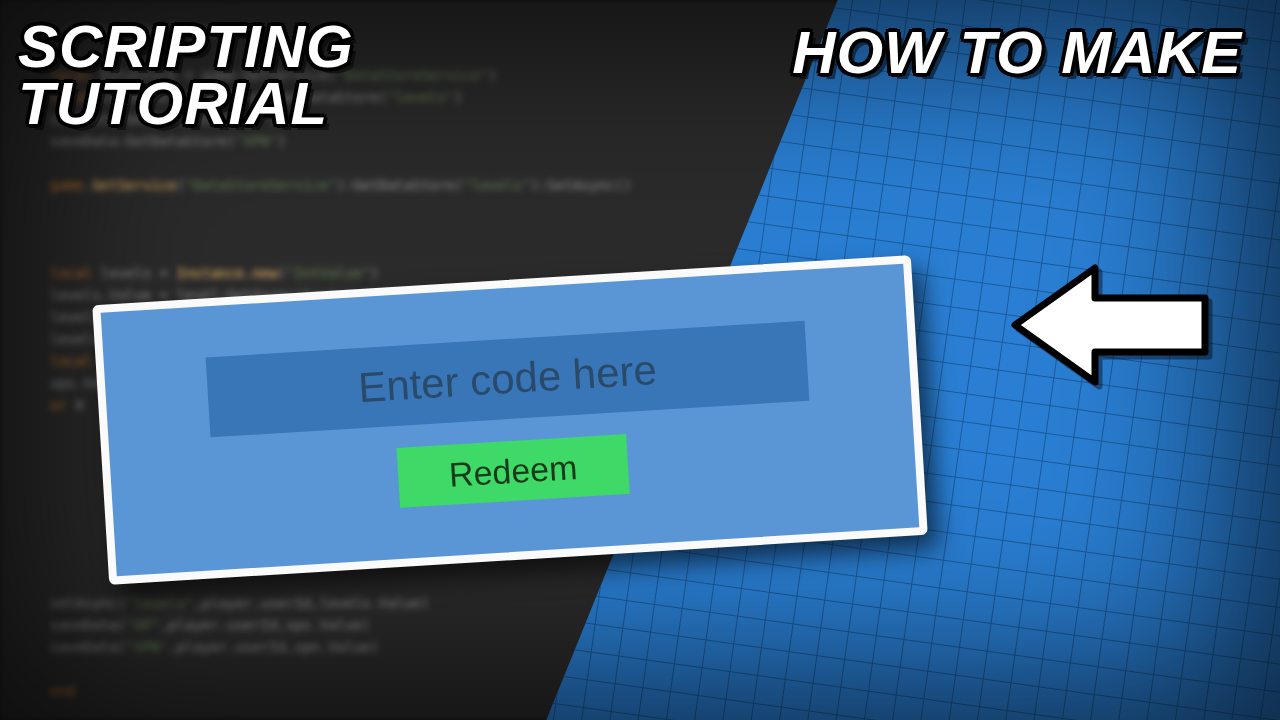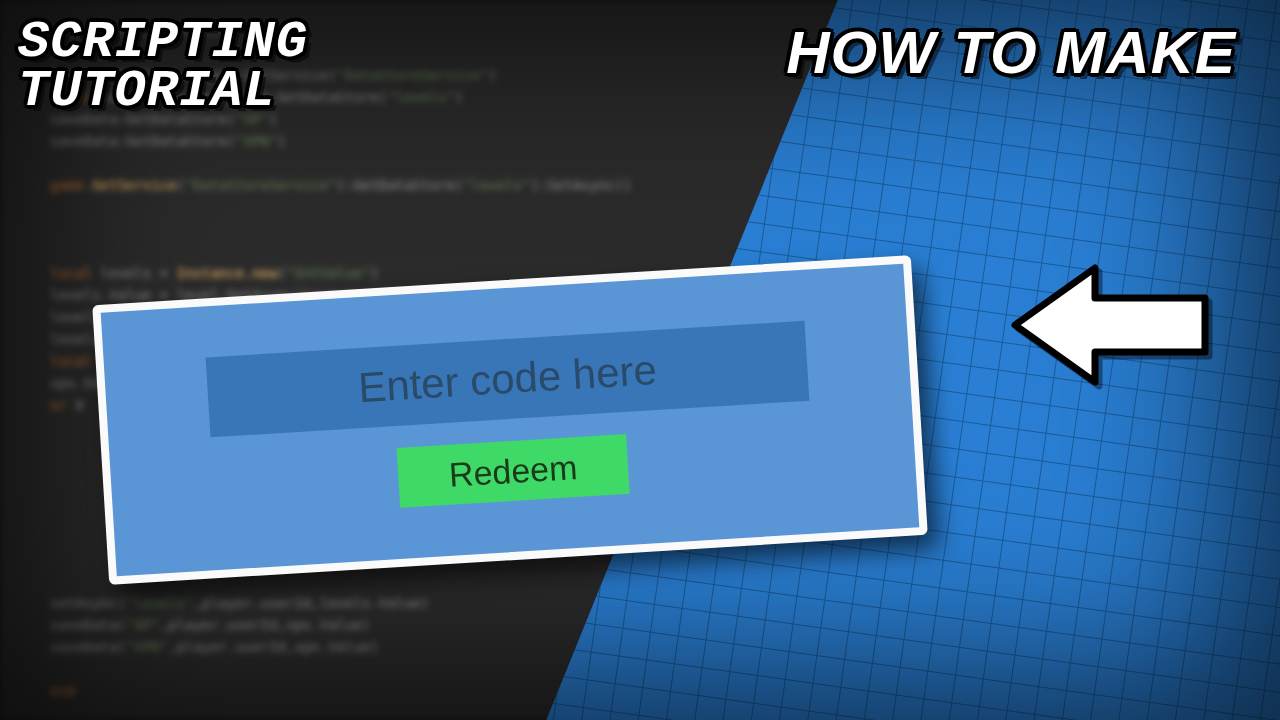--- a/index.html
+++ b/index.html
@@ -59,22 +59,22 @@
   text-shadow:
     -3px -3px 0 #000, 3px -3px 0 #000,
     -3px 3px 0 #000, 3px 3px 0 #000,
     -4px 0 0 #000, 4px 0 0 #000,
     0 -4px 0 #000, 0 4px 0 #000,
     6px 6px 0 rgba(0,0,0,0.5);
   letter-spacing: 1px;
   line-height: 0.95;
   font-style: italic;
 }
-.heading-left { top: 18px; left: 18px; font-size: 52px; font-family: Liberation Mono, monospace; }
-.heading-right { top: 24px; right: 44px; font-size: 60px; }
+.heading-left { top: 18px; left: 18px; font-size: 60px; }
+.heading-right { top: 24px; right: 38px; font-size: 60px; }
 
 
 .arrow {
   position: absolute;
   top: 260px;
   right: 70px;
   filter: drop-shadow(4px 4px 0 rgba(0,0,0,0.4));
 }
 
 

